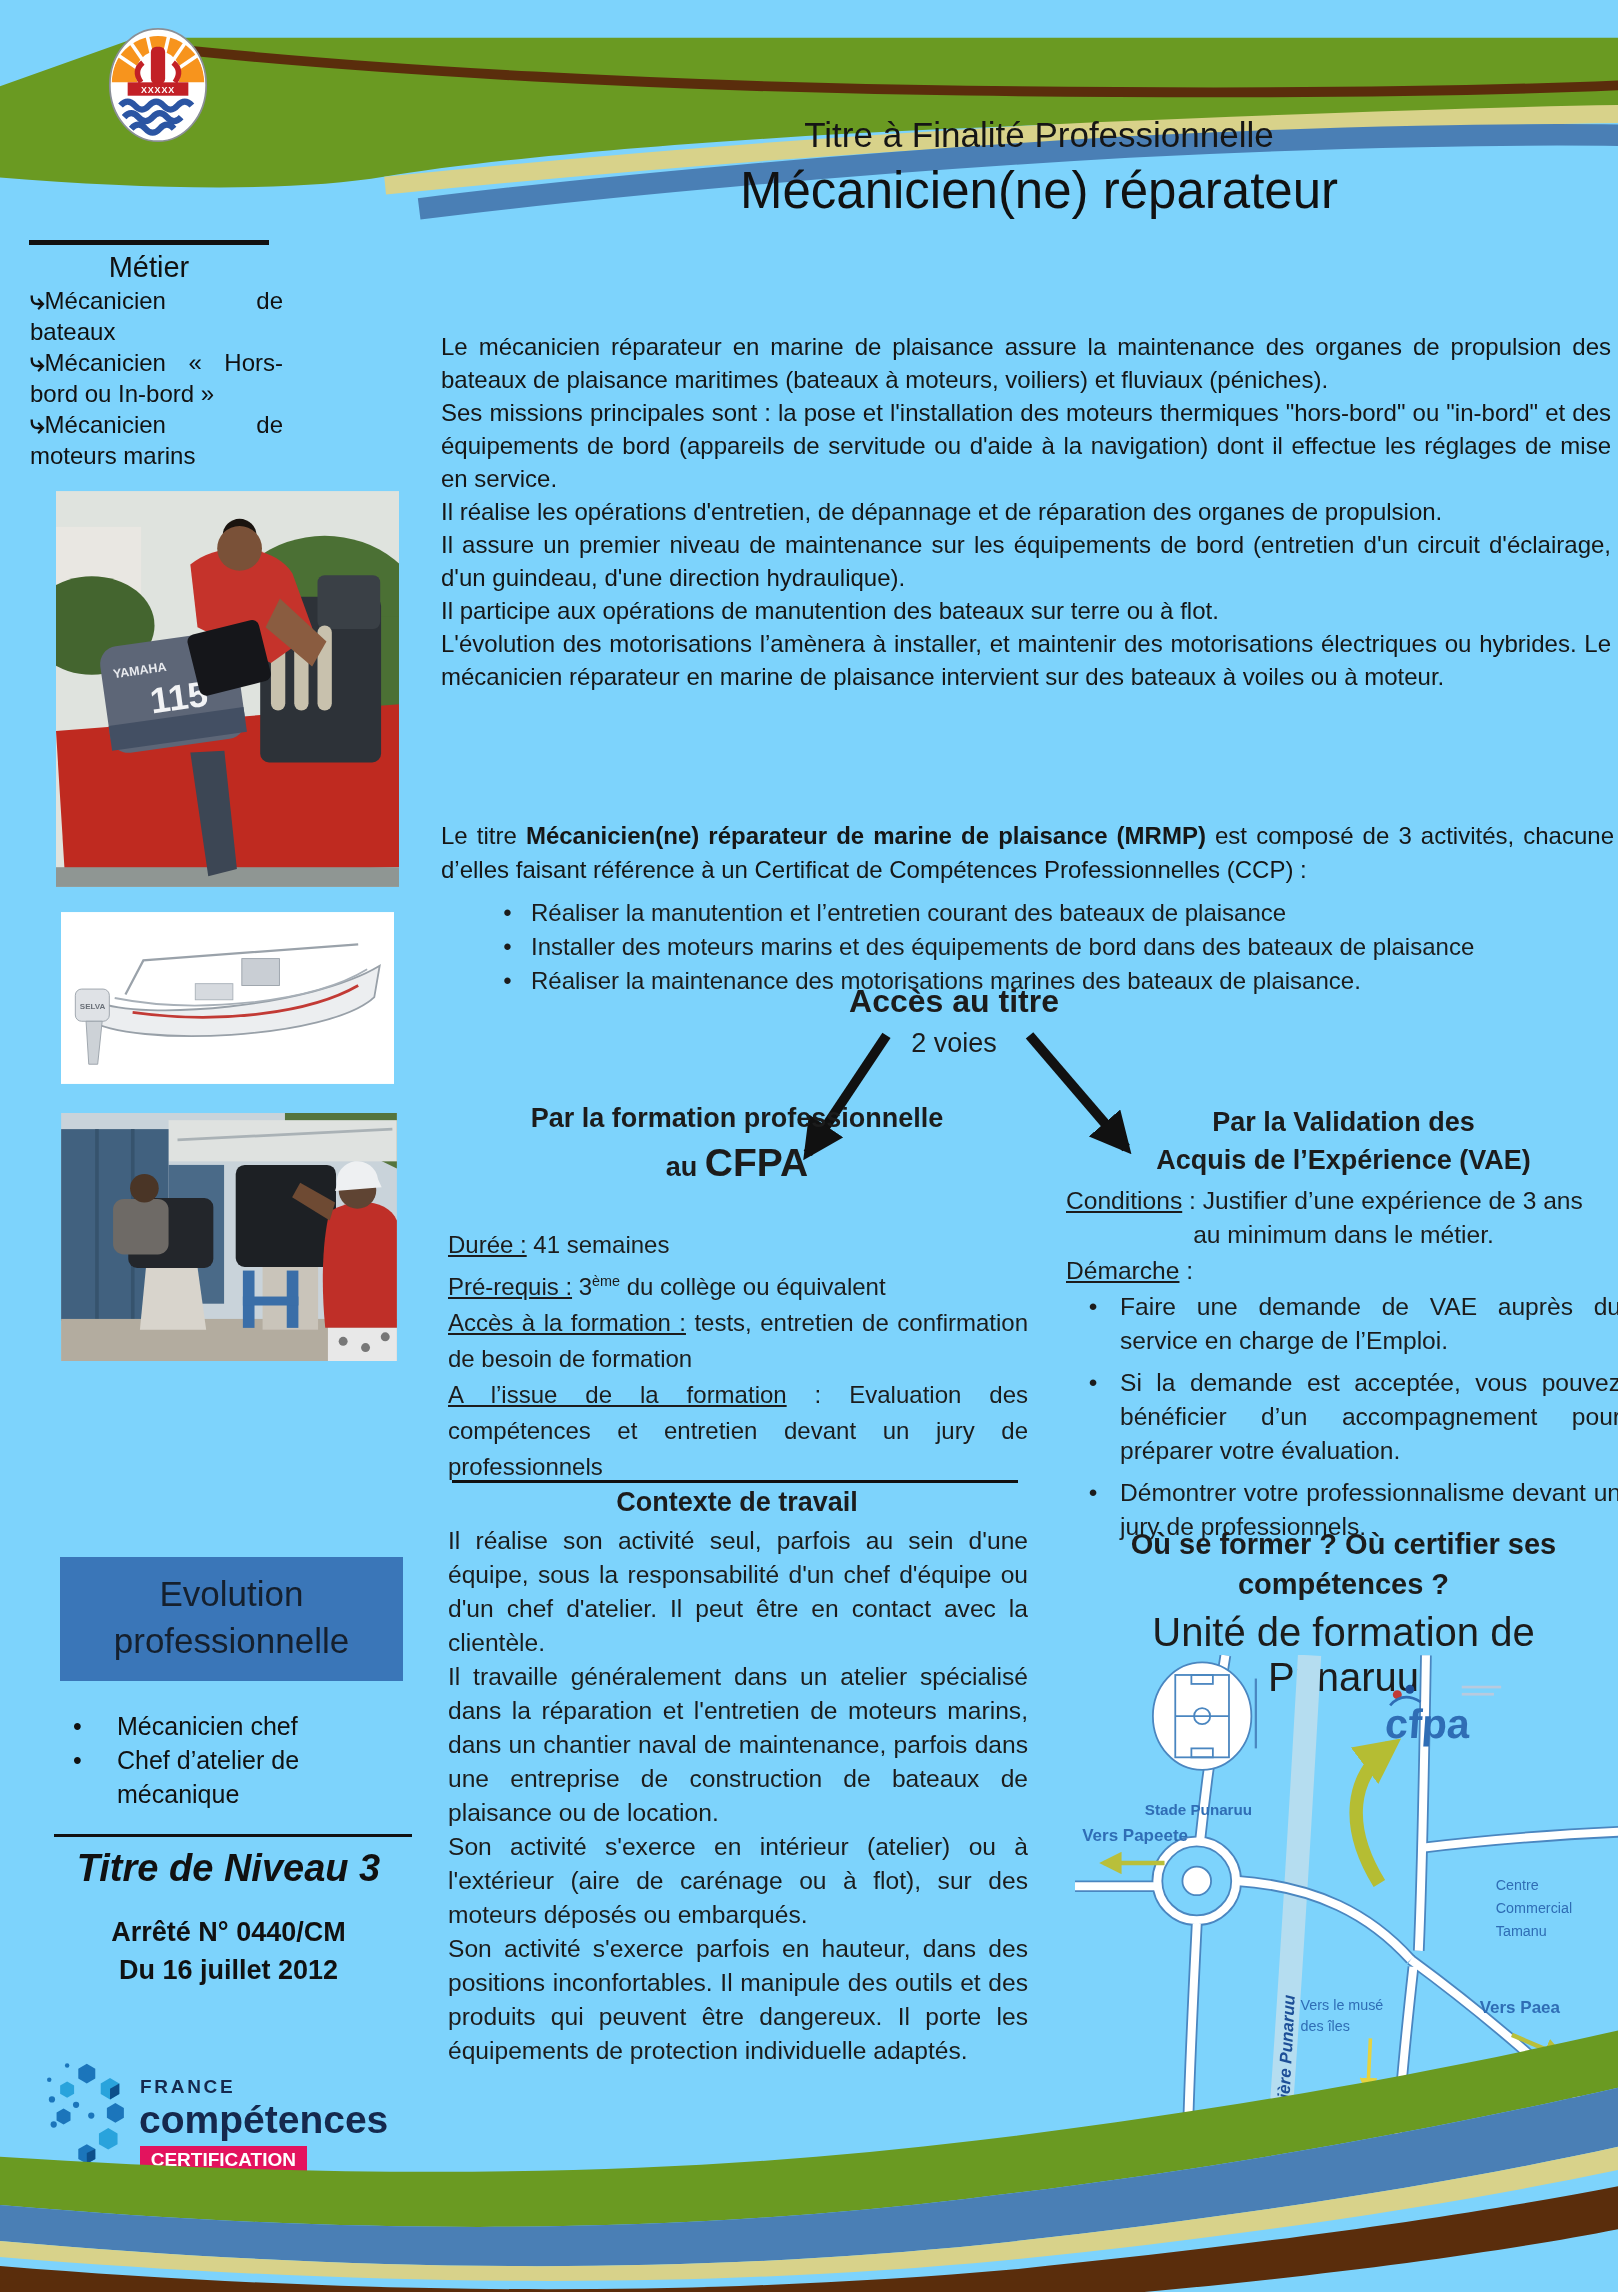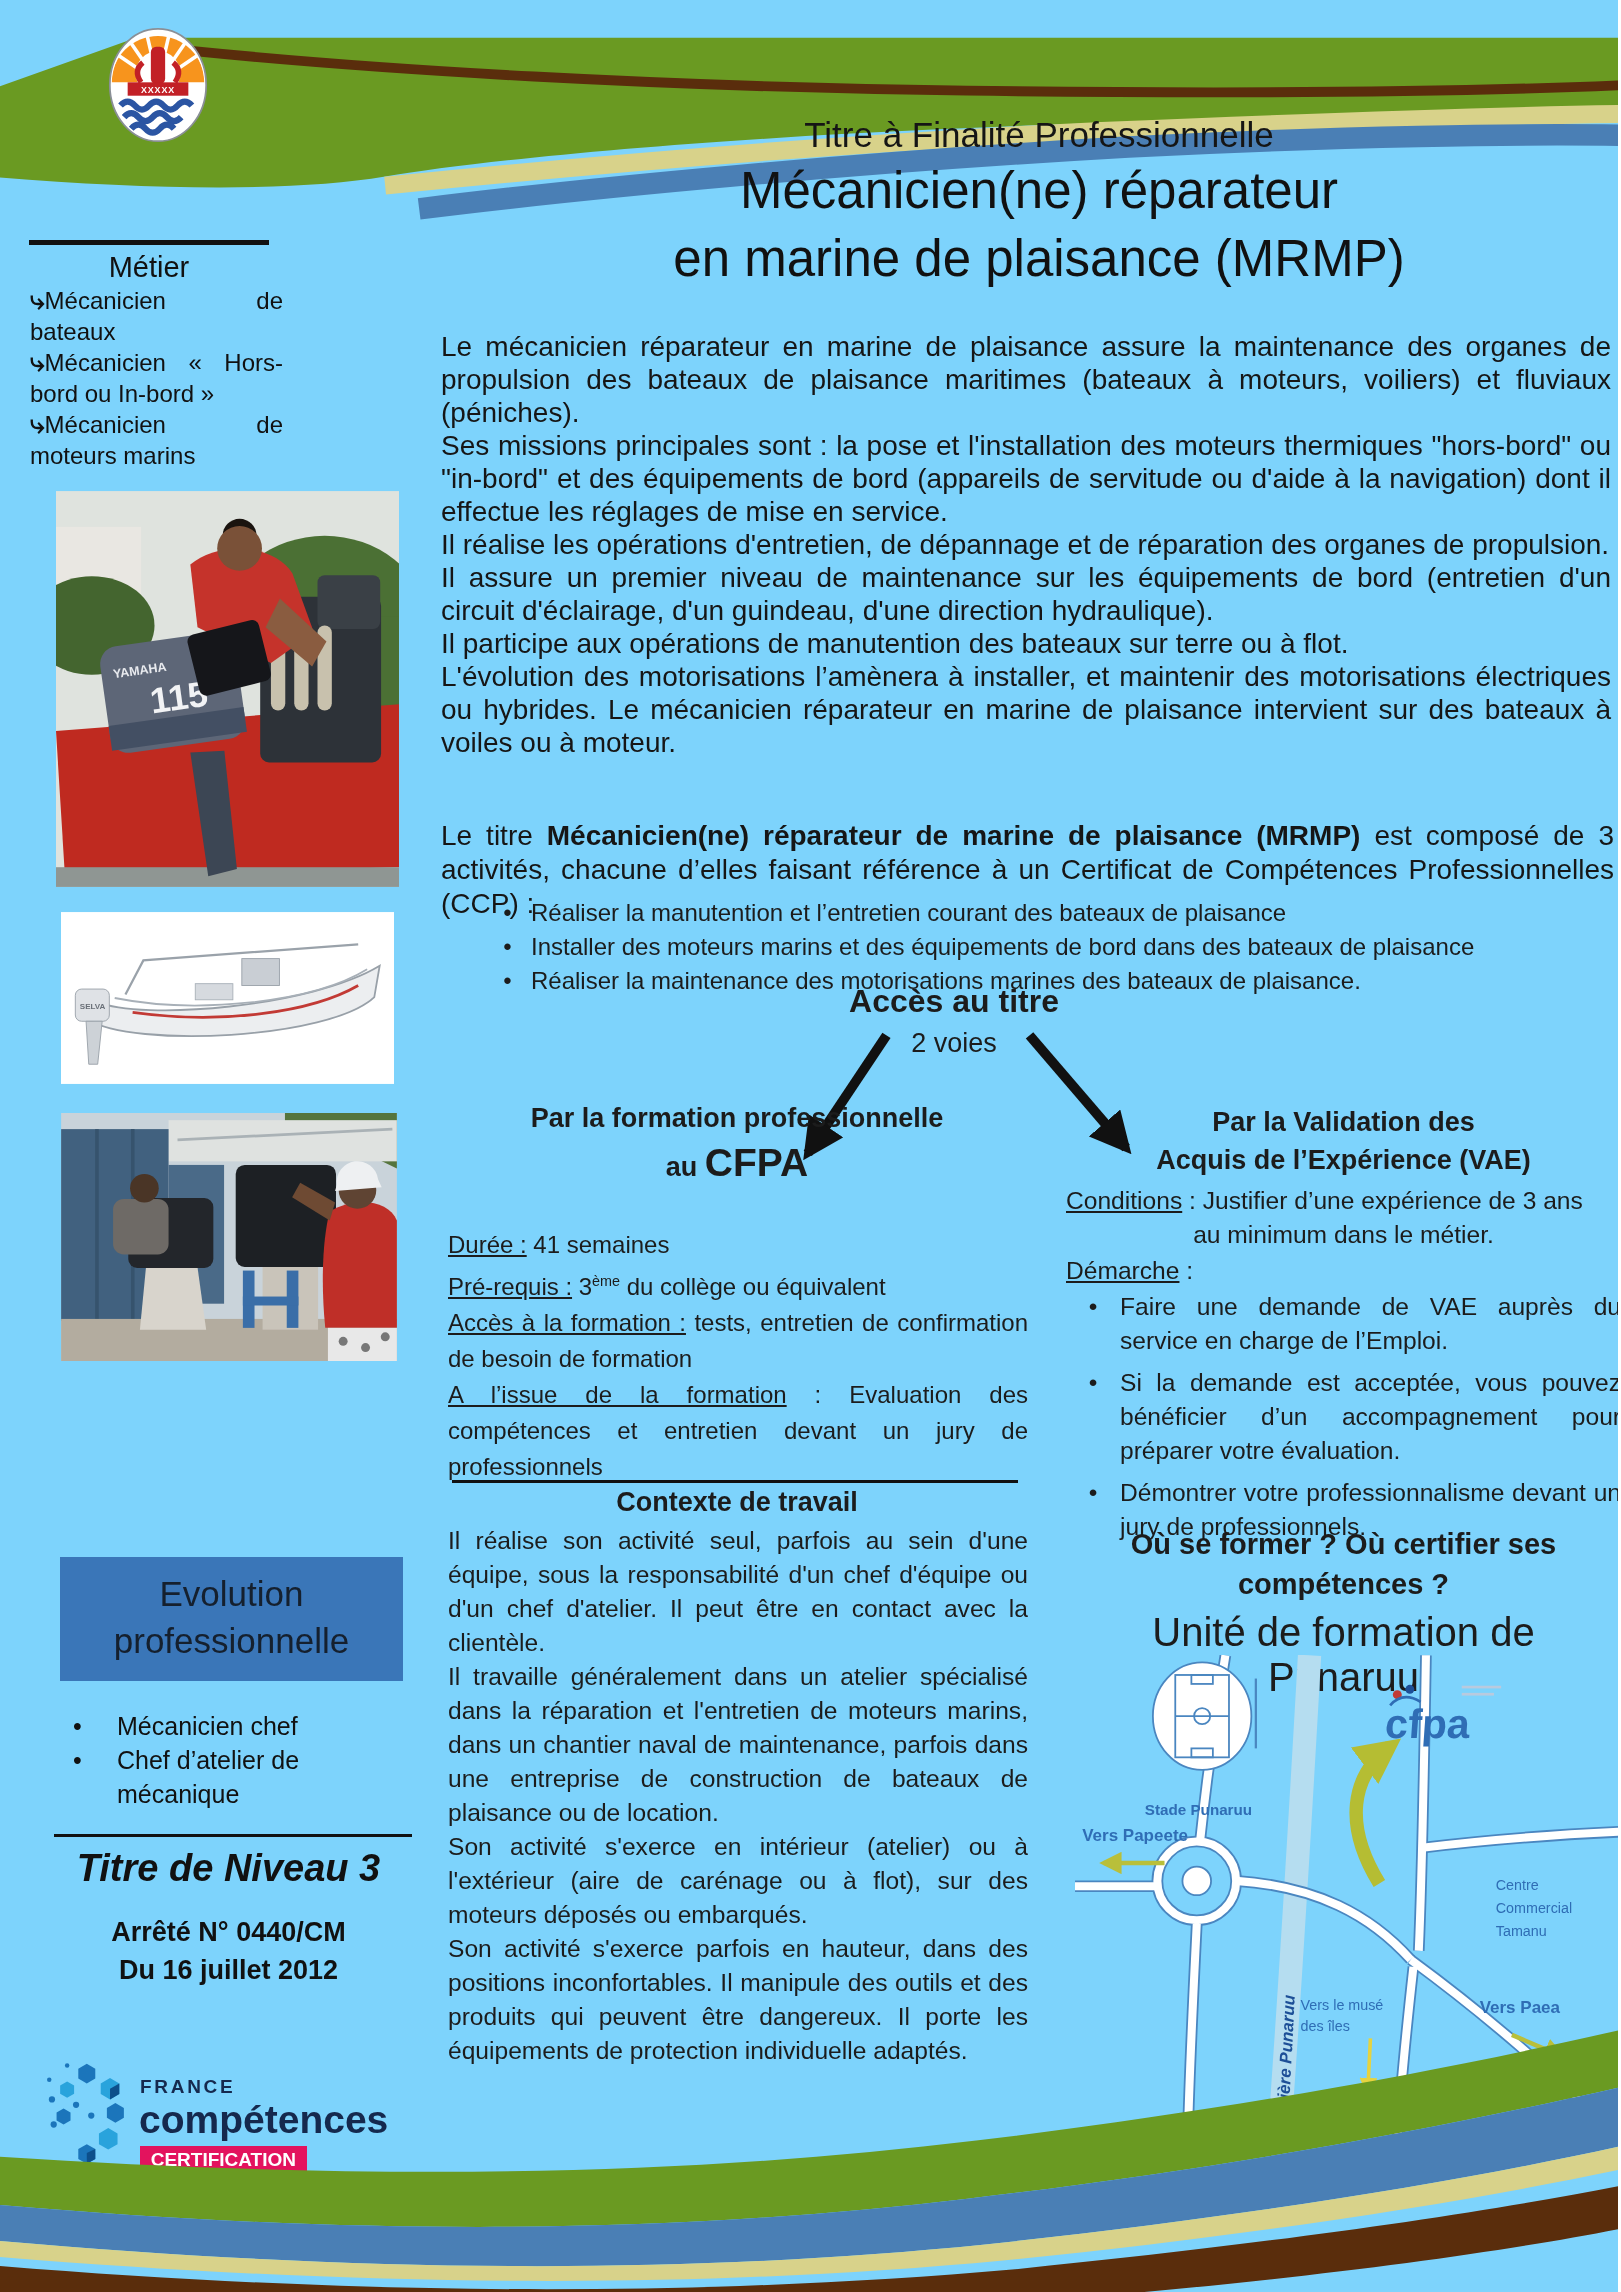--- a/index.html
+++ b/index.html
@@ -25,21 +25,21 @@
   .evo-item{font-size:25px;line-height:34px;color:#111;}
   .niveau{font-size:38px;color:#111;}
   .arrete{font-size:27px;line-height:38px;color:#111;}
   .rule{background:#111;}
   
   .fc-top{font-size:19px;letter-spacing:2.7px;color:#15294e;font-weight:bold;}
   .fc-bottom{font-size:39px;color:#15294e;font-weight:bold;}
   .fc-badge{display:inline-block;background:#e3135e;color:#fff;font-size:19px;font-weight:bold;padding:2.7px 10.7px;}
   .fc-rncp{font-size:23px;color:#b23a8f;font-weight:500;}
   
-  .body-txt{font-size:28px;line-height:33px;color:#161616;}
+  .body-txt{font-size:24px;line-height:33px;color:#161616;}
   .body-txt p{margin:0;}
   .ccp-item{font-size:24px;line-height:34px;}
   .acces-title{font-size:32px;}
   .acces-sub{font-size:27px;}
   .col-head{font-size:27px;}
   .cfpa{font-size:39px;}
   .detail{font-size:24px;line-height:36px;}
   .ctx-txt{font-size:24.6px;line-height:34px;}
   .ctx-txt p{margin:0;}
   .vae-txt{font-size:24.6px;line-height:34px;}
@@ -87,21 +87,20 @@
       <g stroke="#2b55a3" stroke-width="7" fill="none">
         <path d="M15,88 q8,-9 16,0 t16,0 t16,0 t16,0 t16,0"></path>
         <path d="M19,101 q8,-9 16,0 t16,0 t16,0 t16,0"></path>
         <path d="M27,114 q8,-9 16,0 t16,0 t16,0"></path>
       </g>
     </g>
   </svg>
 
   <div class="abs ctr eyebrow" style="left:636px;top:115px;width:806px;">Titre à Finalité Professionnelle</div>
   <div class="abs ctr bigtitle" style="left:591px;top:161px;width:896px;">Mécanicien(ne) réparateur</div>
-  <div class="abs ctr bigtitle" style="left:591px;top:229px;width:896px;">en marine de plaisance (MRMP)</div>
 
   <div class="abs rule" style="left:29px;top:240px;width:240px;height:4.5px;"></div>
   <div class="abs ctr metier-title" style="left:29px;top:251px;width:240px;">Métier</div>
 
   <div class="abs" style="left:30px;top:285px;width:253px;">
     <div class="metier-item just"><span class="aicon">⤷</span><span>Mécanicien de bateaux</span></div>
     <div class="metier-item just"><span class="aicon">⤷</span><span>Mécanicien « Hors-bord ou In-bord »</span></div>
     <div class="metier-item just"><span class="aicon">⤷</span><span>Mécanicien de moteurs marins</span></div>
   </div>
 

